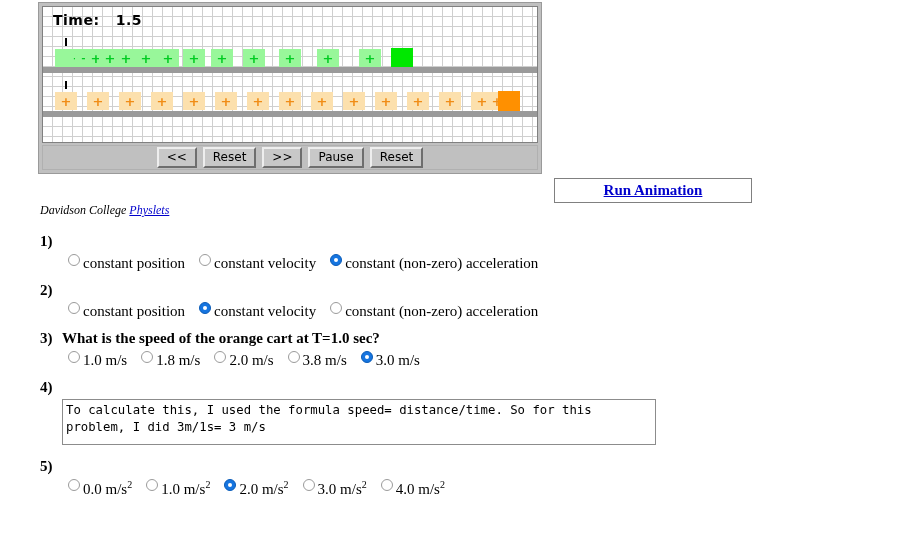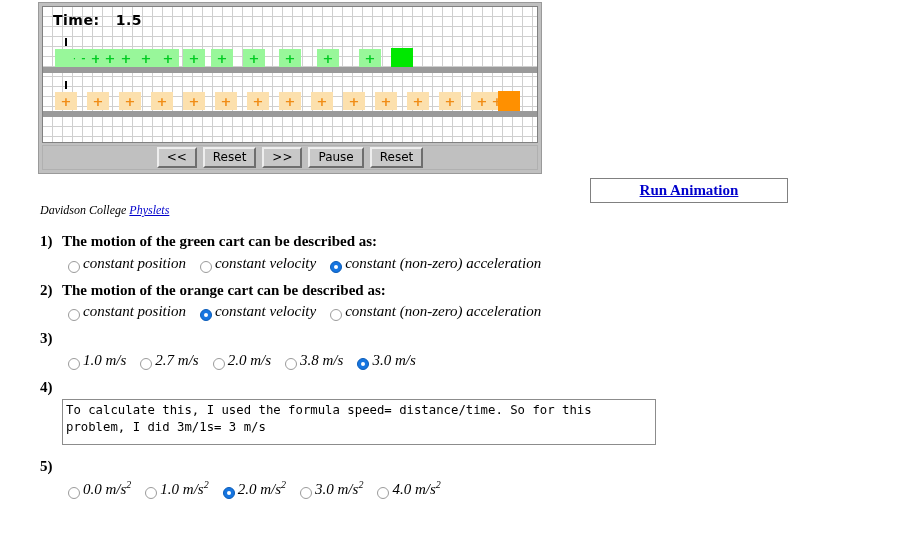--- a/index.html
+++ b/index.html
@@ -159,21 +159,20 @@
     left: 554px;
     top: 178px;
     width: 198px;
     height: 25px;
     border: 1px solid #808080;
     background: #ffffff;
     box-sizing: border-box;
     display: flex;
     align-items: center;
     justify-content: center;
-    margin-left: 36px;
   }
   #run-anim-box a {
     font-family: "Liberation Serif", serif;
     font-size: 15px;
     font-weight: bold;
     color: #0000cc;
     text-decoration: underline;
   }
 
   
@@ -219,24 +218,23 @@
   .options {
     margin-left: 28px;
     margin-top: 3px;
     display: flex;
     align-items: center;
     flex-wrap: nowrap;
     line-height: 1.25;
   }
   .opt {
     display: flex;
-    align-items: flex-end;
+    align-items: flex-start;
     white-space: nowrap;
     margin-right: 14px;
-    font-style: italic;
   }
   .opt:last-child { margin-right: 0; }
   .radio {
     width: 12px;
     height: 12px;
     border-radius: 50%;
     border: 1px solid #9b9b9b;
     background: #ffffff;
     box-sizing: border-box;
     margin-right: 3px;
@@ -407,69 +405,68 @@
 <div id="run-anim-box">
   <a href="#">Run Animation</a>
 </div>
 
 <div id="credit"><span>Davidson College </span><a href="#">Physlets</a></div>
 
 <div id="questions">
     <div class="q" id="q1">
       <div class="q-head">
         <span class="q-num">1)</span>
-        <span class="q-text">The motion of the green cart can be described as:</span>
       </div>
       <div class="options">
         <label class="opt">
           <span class="radio"></span>
           <span class="opt-label">constant position</span>
         </label>
         <label class="opt">
           <span class="radio"></span>
           <span class="opt-label">constant velocity</span>
         </label>
         <label class="opt">
           <span class="radio checked"></span>
           <span class="opt-label">constant (non-zero) acceleration</span>
         </label>
       </div>
     </div>
     <div class="q" id="q2">
       <div class="q-head">
         <span class="q-num">2)</span>
-        <span class="q-text">The motion of the orange cart can be described as:</span>
       </div>
       <div class="options">
         <label class="opt">
           <span class="radio"></span>
           <span class="opt-label">constant position</span>
         </label>
         <label class="opt">
           <span class="radio checked"></span>
           <span class="opt-label">constant velocity</span>
         </label>
         <label class="opt">
           <span class="radio"></span>
           <span class="opt-label">constant (non-zero) acceleration</span>
         </label>
       </div>
     </div>
     <div class="q" id="q3">
       <div class="q-head">
         <span class="q-num">3)</span>
+        <span class="q-text">What is the speed of the orange cart at T=1.0 sec?</span>
       </div>
       <div class="options">
         <label class="opt">
           <span class="radio"></span>
           <span class="opt-label">1.0 m/s</span>
         </label>
         <label class="opt">
           <span class="radio"></span>
-          <span class="opt-label">2.7 m/s</span>
+          <span class="opt-label">1.8 m/s</span>
         </label>
         <label class="opt">
           <span class="radio"></span>
           <span class="opt-label">2.0 m/s</span>
         </label>
         <label class="opt">
           <span class="radio"></span>
           <span class="opt-label">3.8 m/s</span>
         </label>
         <label class="opt">

